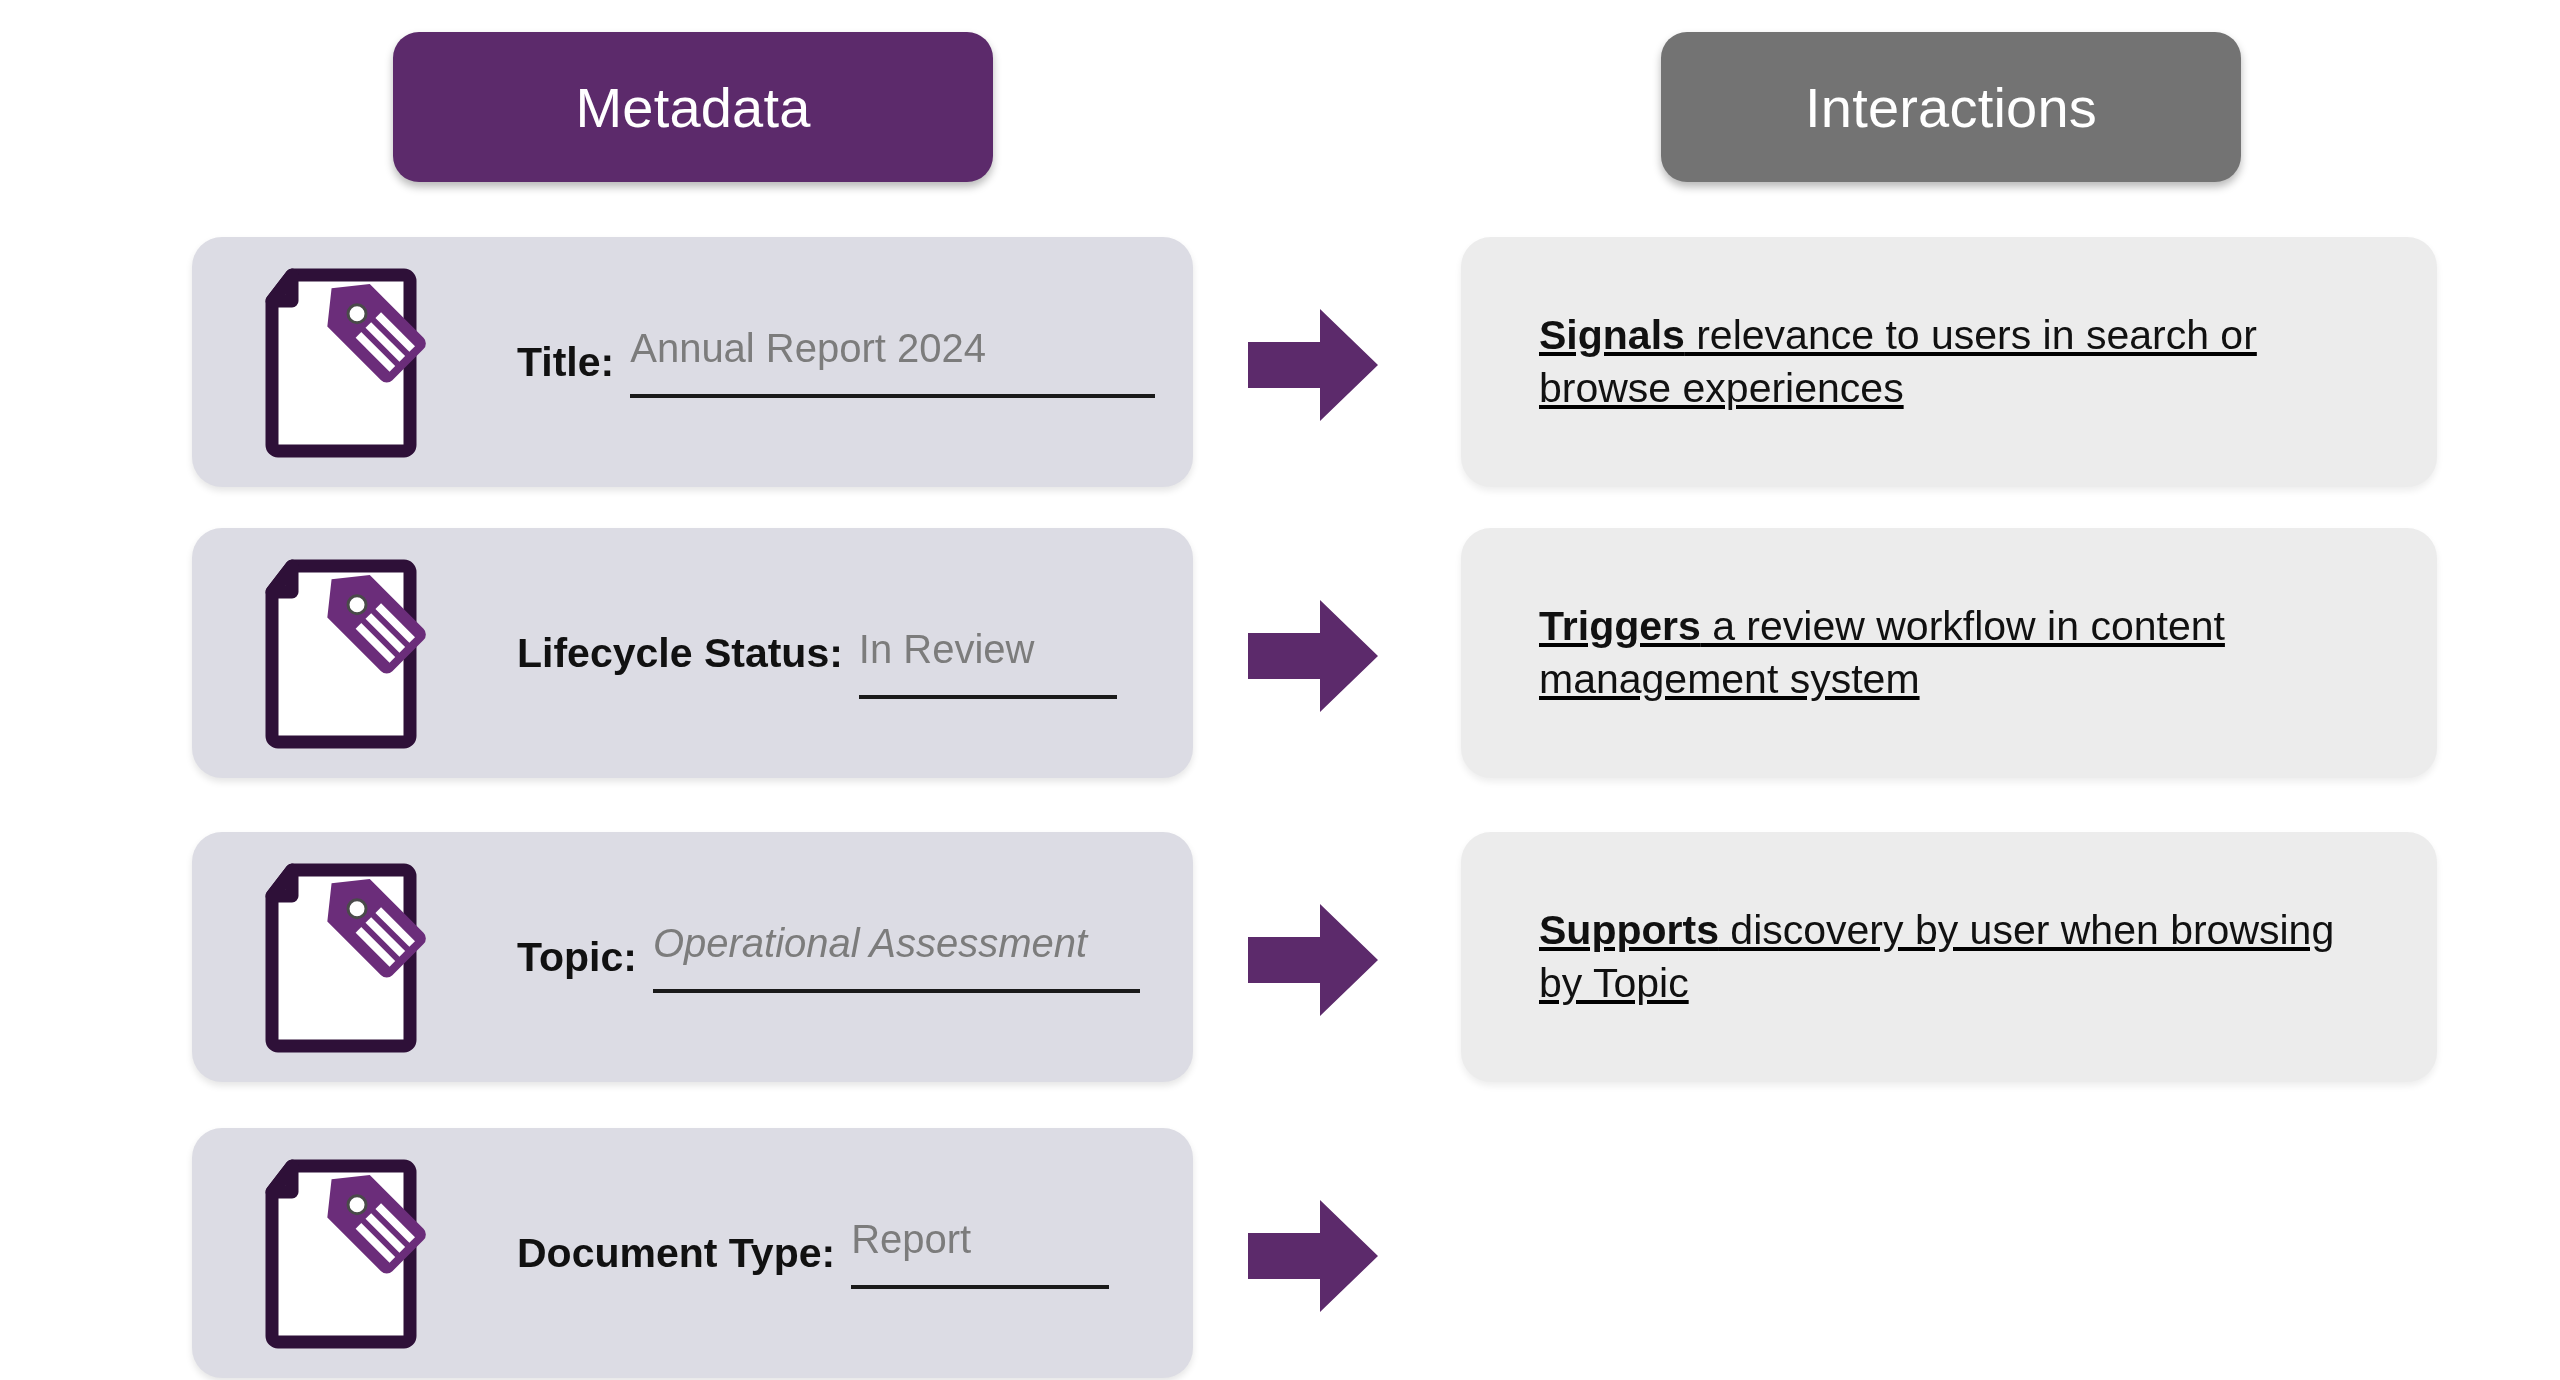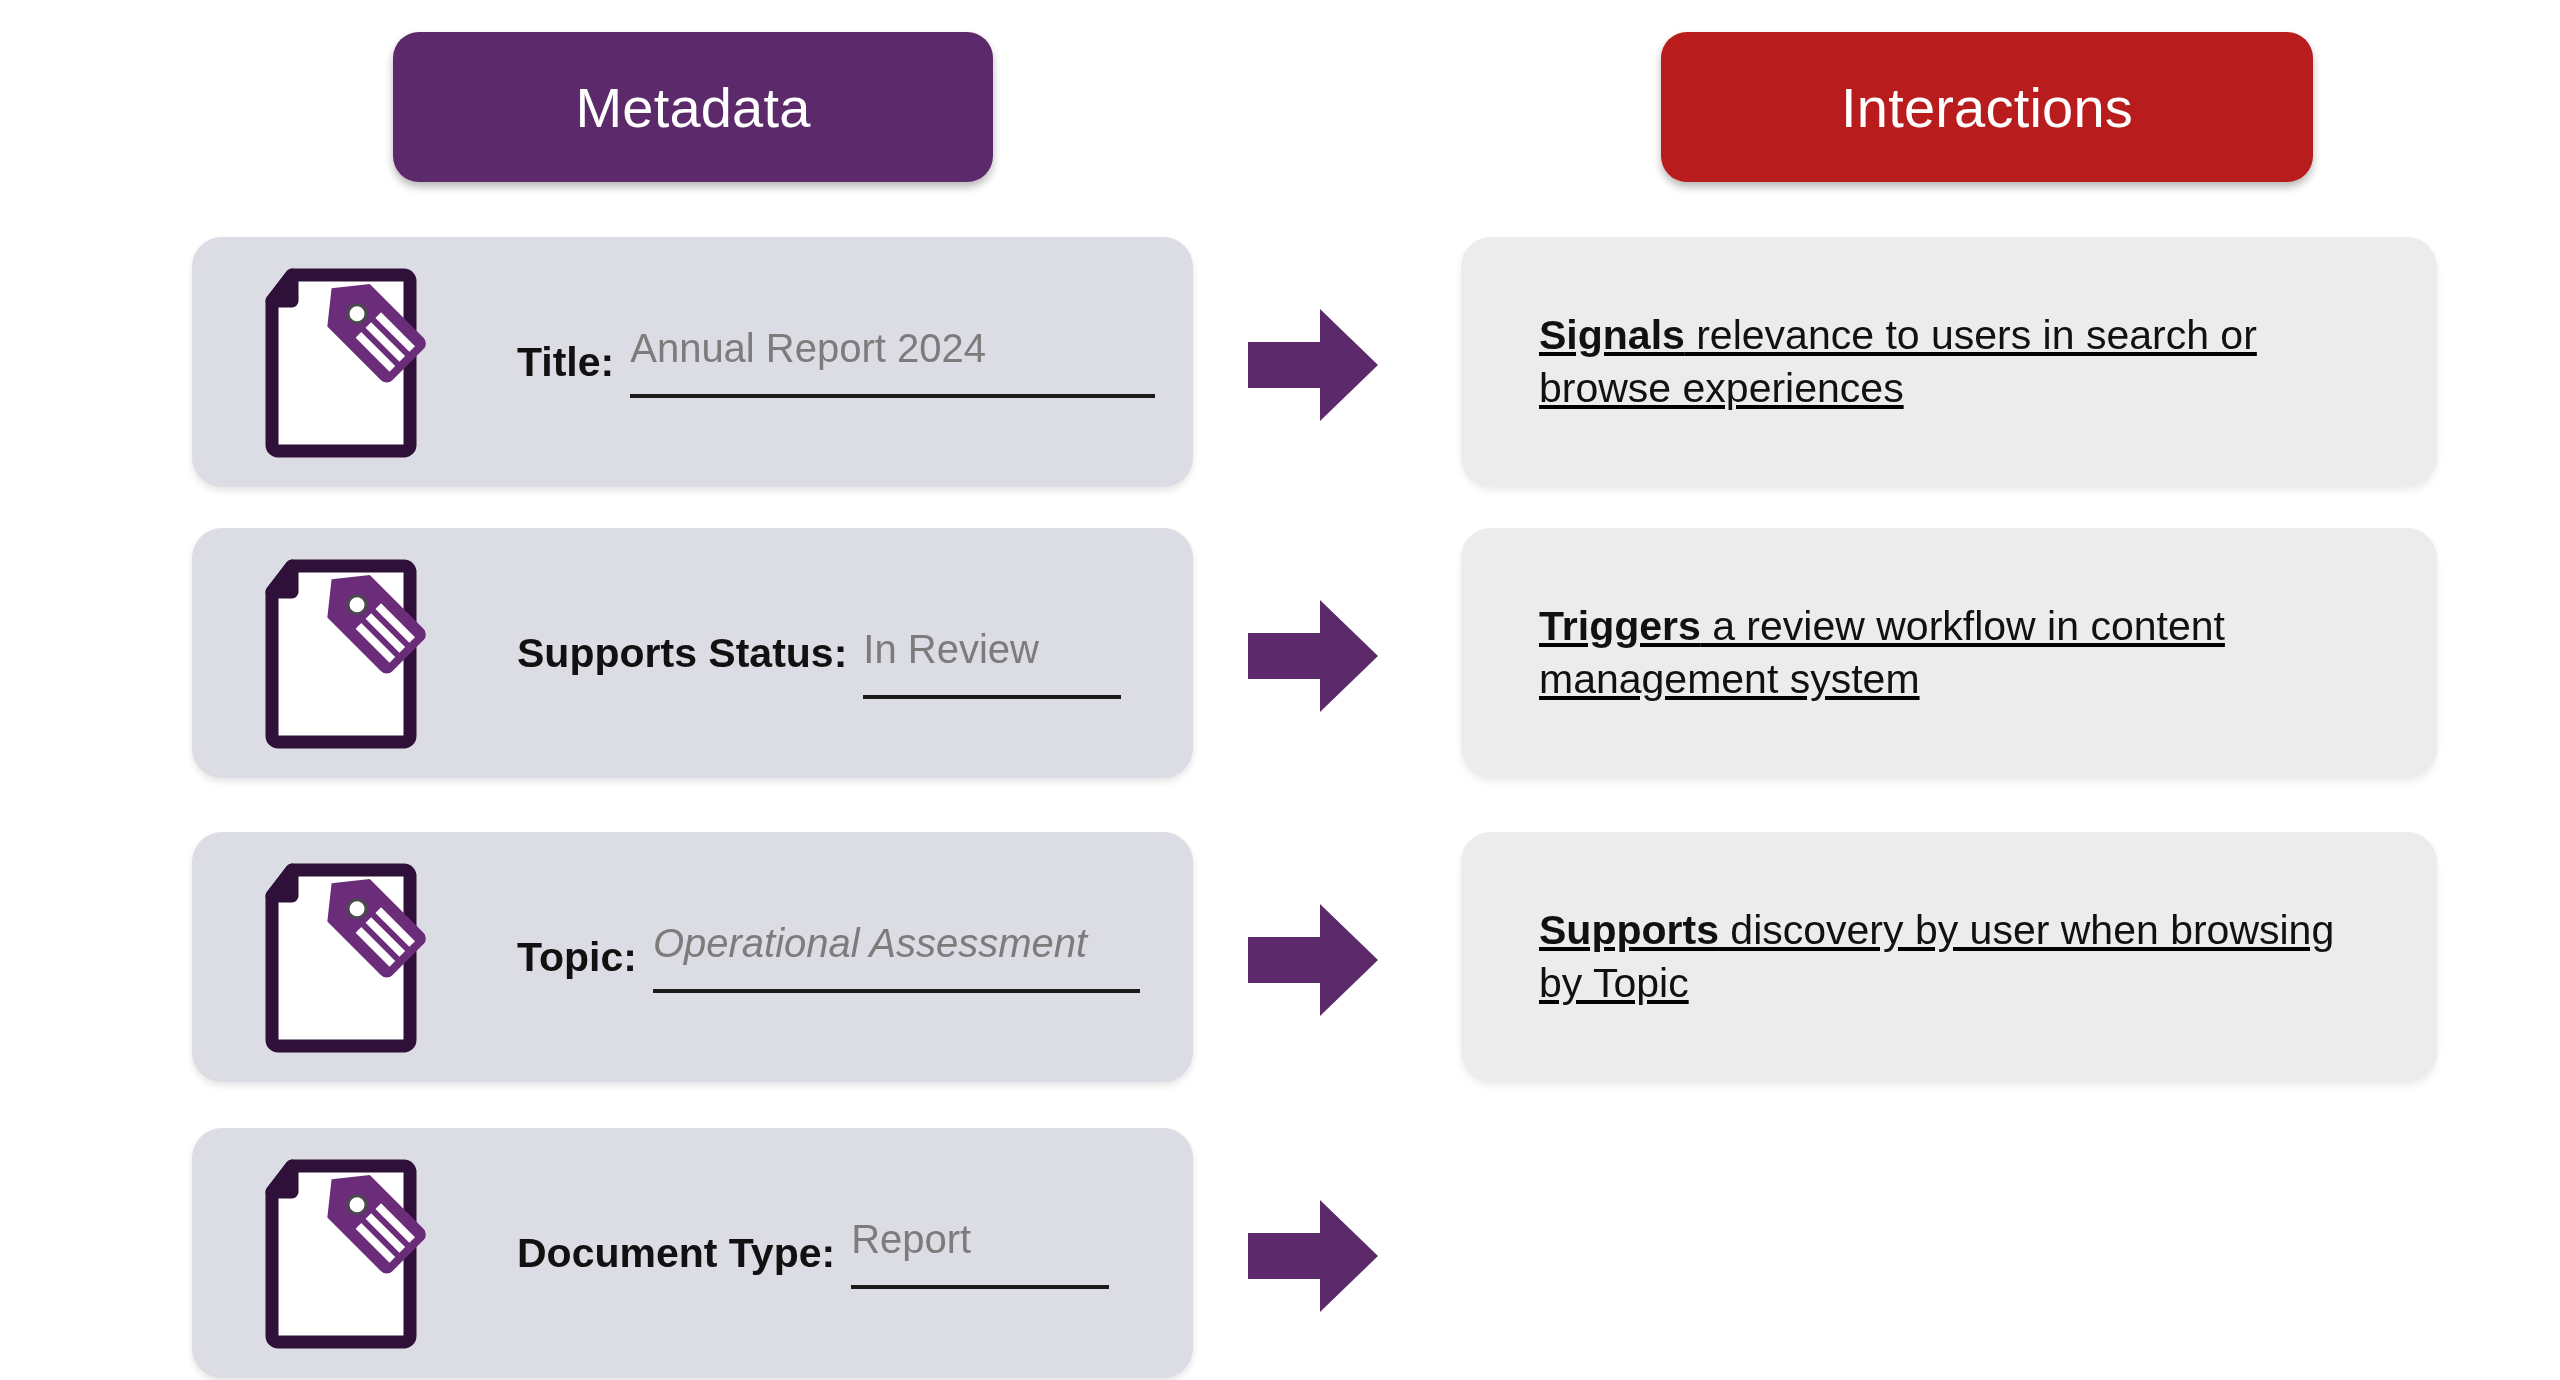--- a/index.html
+++ b/index.html
@@ -31,22 +31,22 @@
   }
   #header-metadata {
     left: 393px;
     top: 32px;
     width: 600px;
     background: #5c2a6b;
   }
   #header-interactions {
     left: 1661px;
     top: 32px;
-    width: 652px;
-    background: #b91c1c;
+    width: 580px;
+    background: #737373;
     text-align: center;
   }
 
   
   .row {
     position: absolute;
     left: 0;
     width: 2300px;
     height: 253px;
   }
@@ -204,21 +204,21 @@
         <g transform="rotate(45 120 60)">
           <path d="M88 34 H164 a8 8 0 0 1 8 8 V86 a8 8 0 0 1 -8 8 H88 l-24 -30 Z" fill="#6b2d7a"></path>
           <circle cx="100" cy="64" r="9" fill="#ffffff" stroke="#4a4a4a" stroke-width="3"></circle>
           <rect x="116" y="46" width="48" height="8" fill="#ffffff"></rect>
           <rect x="116" y="60" width="48" height="8" fill="#ffffff"></rect>
           <rect x="116" y="74" width="48" height="8" fill="#ffffff"></rect>
         </g>
       </svg>
     </div>
     <div class="meta-field">
-      <span class="meta-label">Supports Status:</span>
+      <span class="meta-label">Lifecycle Status:</span>
       <span class="meta-value-wrap">
         <span class="meta-value">In Review</span>
       </span>
     </div>
   </div>
 
   <div class="arrow">
     <svg viewBox="0 0 130 112" xmlns="http://www.w3.org/2000/svg">
       <polygon points="0,33 72,33 72,0 130,56 72,112 72,79 0,79" fill="#5c2a6b"></polygon>
     </svg>

